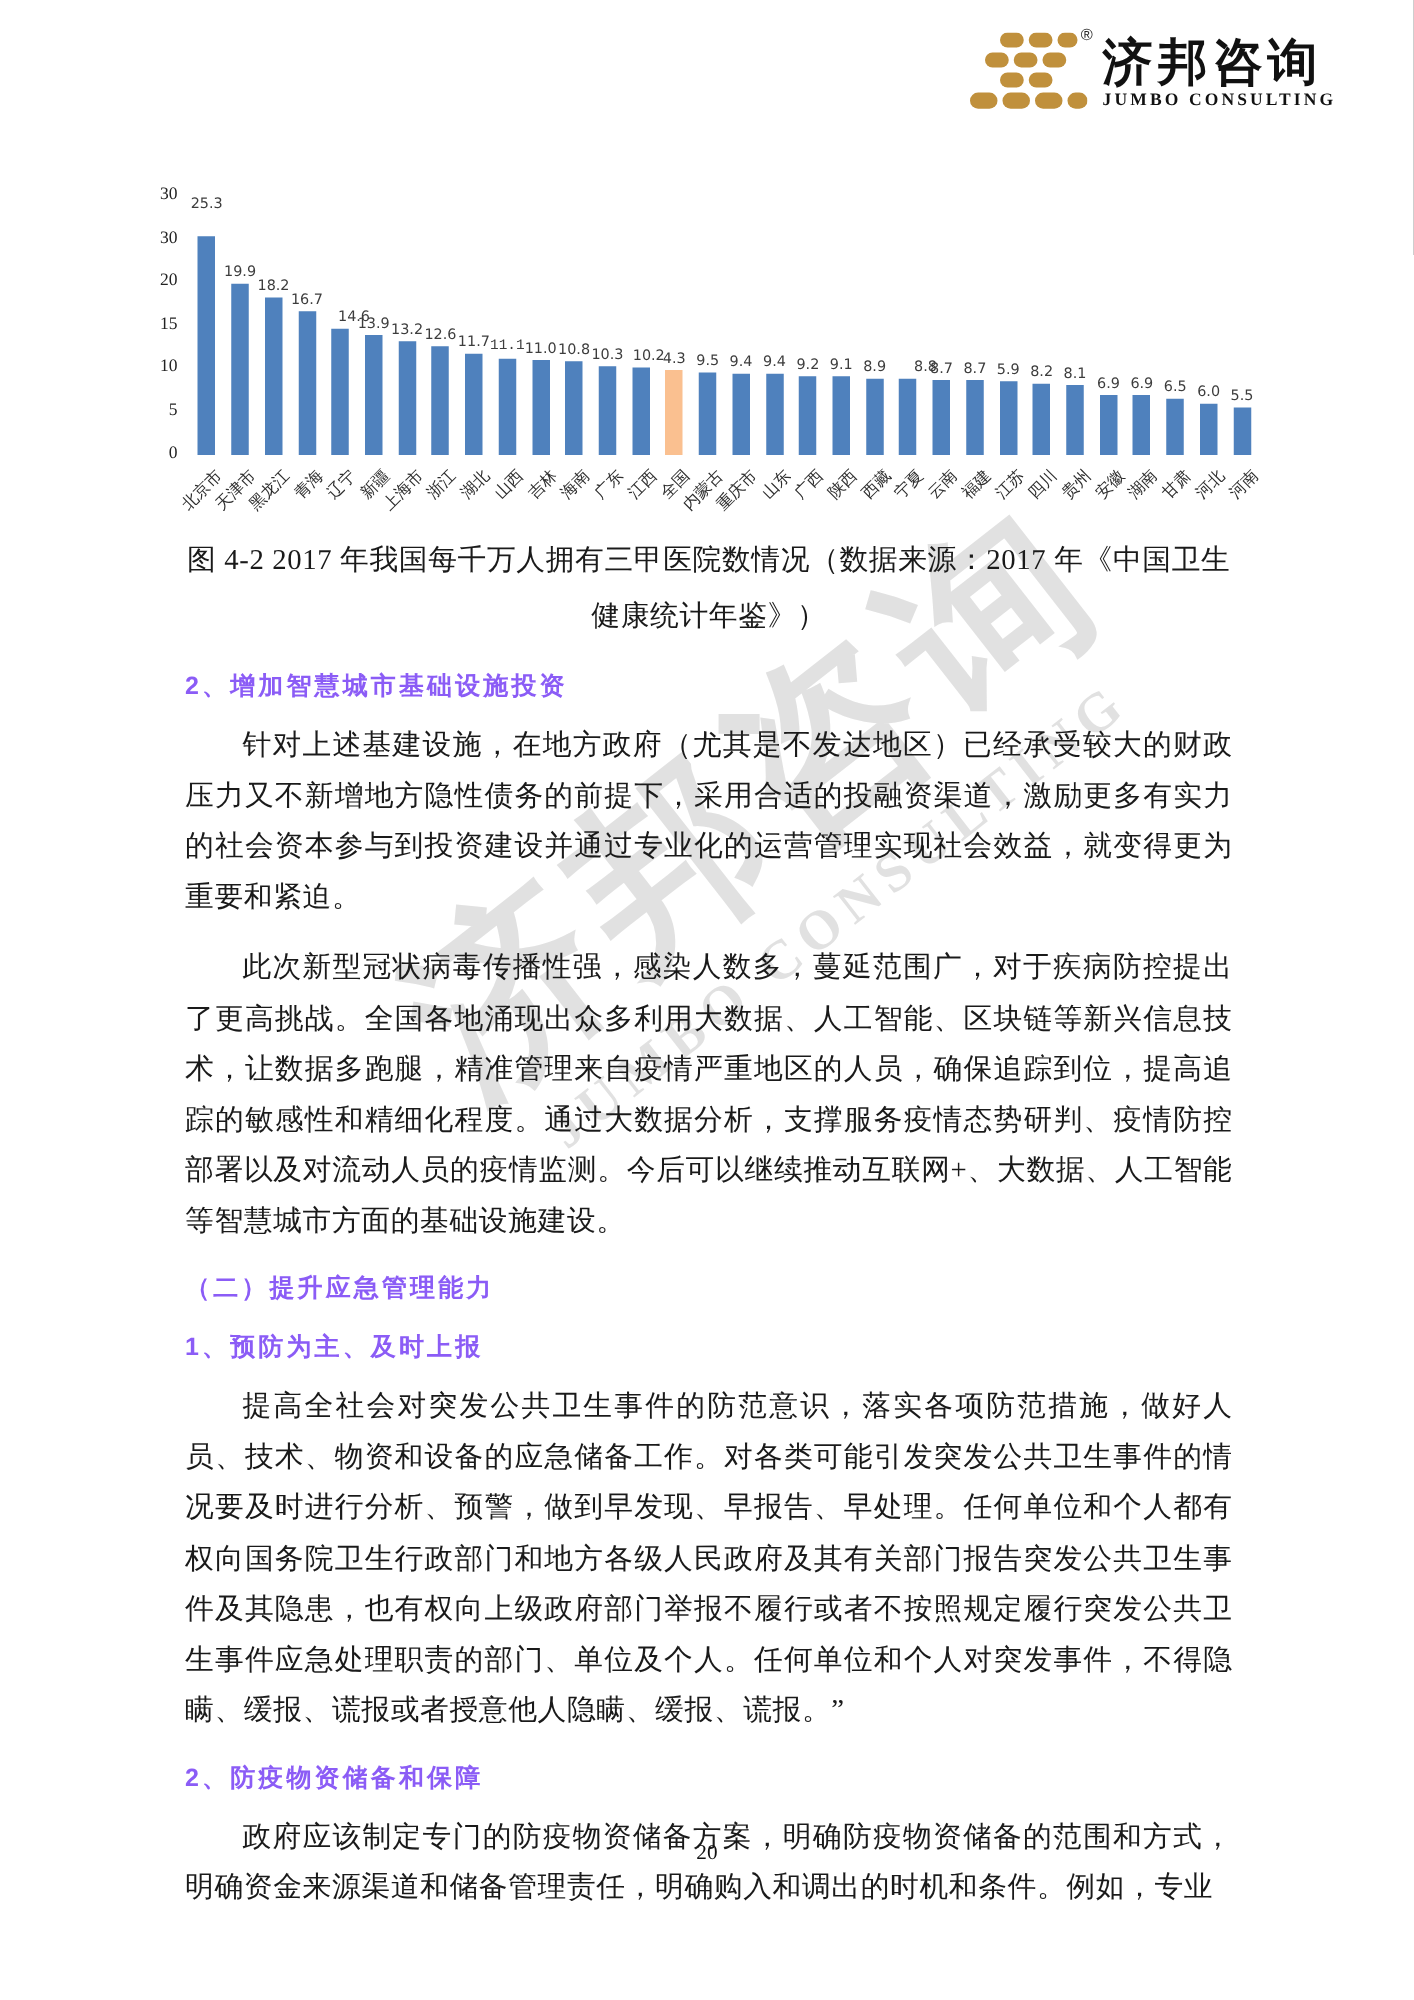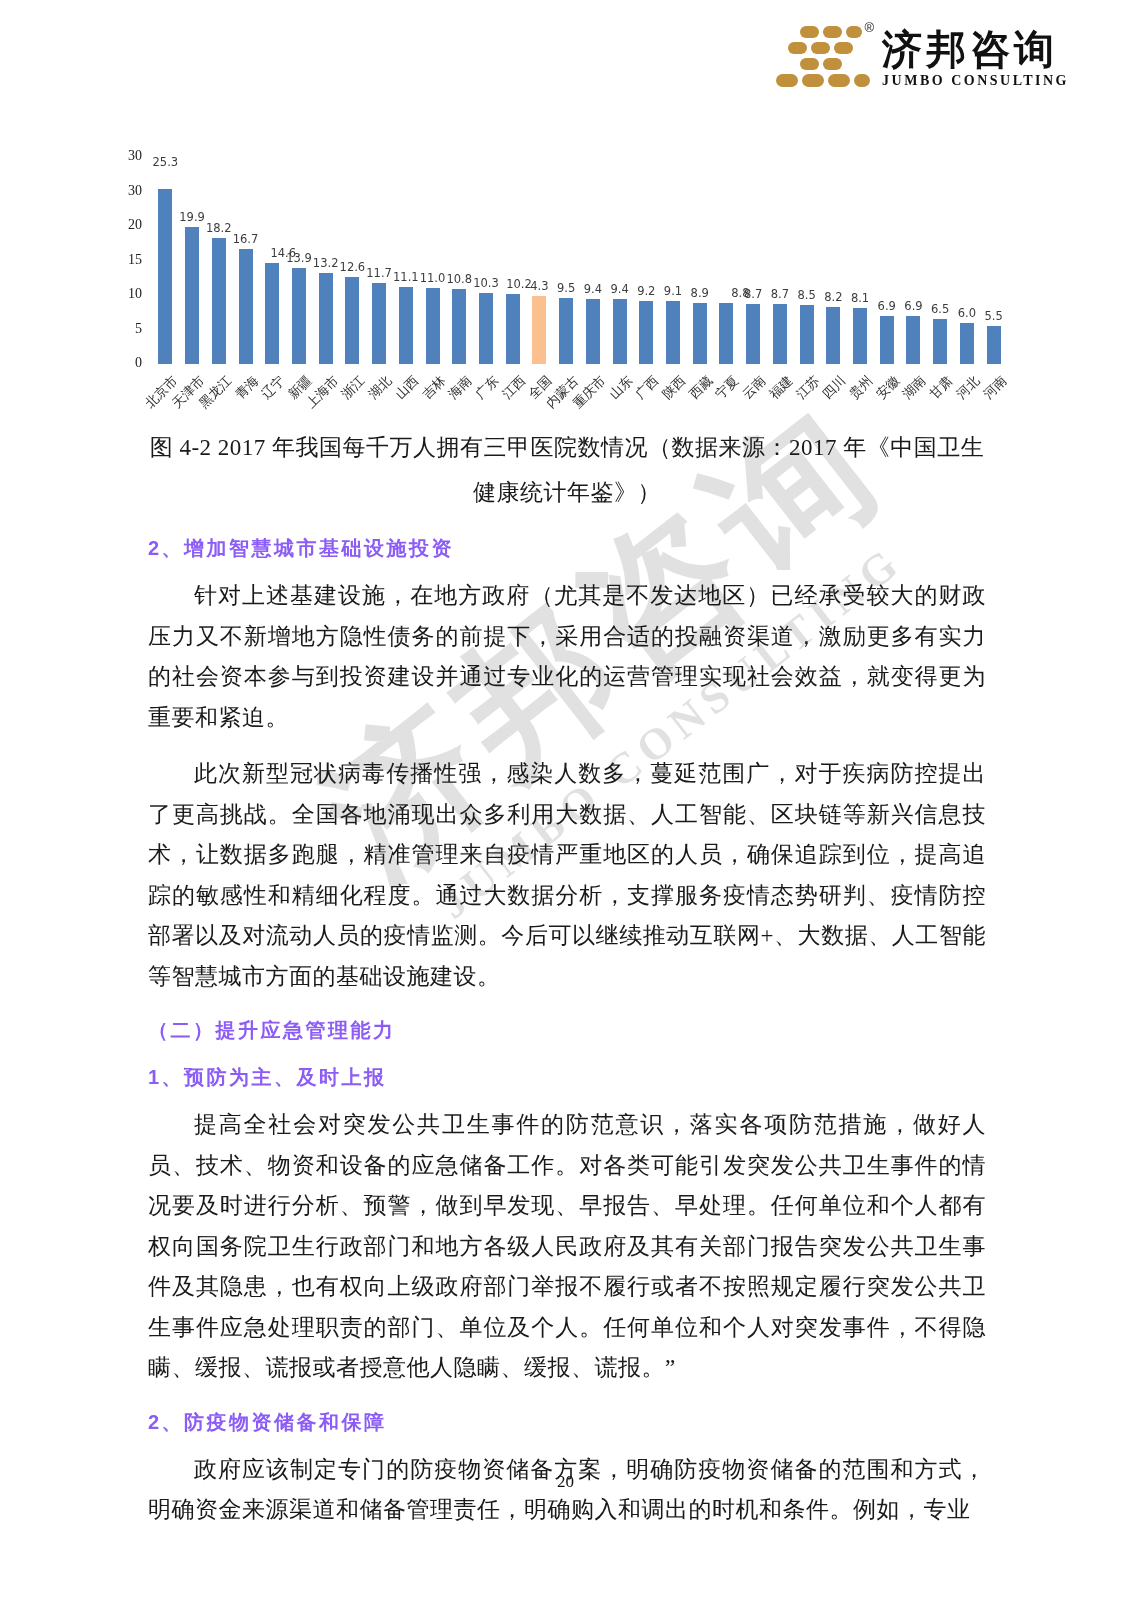--- a/index.html
+++ b/index.html
@@ -125,21 +125,21 @@
       <div class="bar" style="left: 206.672px; top: 126.92px; width: 14px; height: 91.08px; background: rgb(79, 129, 189);"></div>
       <div class="bar-val" style="left: 181.672px; top: 109.92px;">13.2</div>
       <div class="xlab" style="left: 217.672px; top: 226px;">上海市</div>
       <div class="bar" style="left: 233.391px; top: 131.06px; width: 14px; height: 86.94px; background: rgb(79, 129, 189);"></div>
       <div class="bar-val" style="left: 208.391px; top: 114.06px;">12.6</div>
       <div class="xlab" style="left: 244.391px; top: 226px;">浙江</div>
       <div class="bar" style="left: 260.109px; top: 137.27px; width: 14px; height: 80.73px; background: rgb(79, 129, 189);"></div>
       <div class="bar-val" style="left: 235.109px; top: 120.27px;">11.7</div>
       <div class="xlab" style="left: 271.109px; top: 226px;">湖北</div>
       <div class="bar" style="left: 286.828px; top: 141.41px; width: 14px; height: 76.59px; background: rgb(79, 129, 189);"></div>
-      <div class="bar-val" style="left: 261.828px; top: 124.41px;">11.1</div>
+      <div class="bar-val" style="left: 261.828px; top: 124.41px; font-family: Liberation Mono, monospace;">11.1</div>
       <div class="xlab" style="left: 297.828px; top: 226px;">山西</div>
       <div class="bar" style="left: 313.547px; top: 142.1px; width: 14px; height: 75.9px; background: rgb(79, 129, 189);"></div>
       <div class="bar-val" style="left: 288.547px; top: 125.1px;">11.0</div>
       <div class="xlab" style="left: 324.547px; top: 226px;">吉林</div>
       <div class="bar" style="left: 340.266px; top: 143.48px; width: 14px; height: 74.52px; background: rgb(79, 129, 189);"></div>
       <div class="bar-val" style="left: 315.266px; top: 126.48px;">10.8</div>
       <div class="xlab" style="left: 351.266px; top: 226px;">海南</div>
       <div class="bar" style="left: 366.984px; top: 146.93px; width: 14px; height: 71.07px; background: rgb(79, 129, 189);"></div>
       <div class="bar-val" style="left: 341.984px; top: 129.93px;">10.3</div>
       <div class="xlab" style="left: 377.984px; top: 226px;">广东</div>
@@ -170,21 +170,21 @@
       <div class="bar" style="left: 607.453px; top: 157.28px; width: 14px; height: 60.72px; background: rgb(79, 129, 189);"></div>
       <div class="bar-val" style="left: 582.453px; top: 140.28px; margin-left: 14px;">8.8</div>
       <div class="xlab" style="left: 618.453px; top: 226px;">宁夏</div>
       <div class="bar" style="left: 634.172px; top: 157.97px; width: 14px; height: 60.03px; background: rgb(79, 129, 189);"></div>
       <div class="bar-val" style="left: 609.172px; top: 140.97px;">8.7</div>
       <div class="xlab" style="left: 645.172px; top: 226px;">云南</div>
       <div class="bar" style="left: 660.891px; top: 157.97px; width: 14px; height: 60.03px; background: rgb(79, 129, 189);"></div>
       <div class="bar-val" style="left: 635.891px; top: 140.97px;">8.7</div>
       <div class="xlab" style="left: 671.891px; top: 226px;">福建</div>
       <div class="bar" style="left: 687.609px; top: 159.35px; width: 14px; height: 58.65px; background: rgb(79, 129, 189);"></div>
-      <div class="bar-val" style="left: 662.609px; top: 142.35px;">8.5</div>
+      <div class="bar-val" style="left: 662.609px; top: 142.35px;">5.9</div>
       <div class="xlab" style="left: 698.609px; top: 226px;">江苏</div>
       <div class="bar" style="left: 714.328px; top: 161.42px; width: 14px; height: 56.58px; background: rgb(79, 129, 189);"></div>
       <div class="bar-val" style="left: 689.328px; top: 144.42px;">8.2</div>
       <div class="xlab" style="left: 725.328px; top: 226px;">四川</div>
       <div class="bar" style="left: 741.047px; top: 162.11px; width: 14px; height: 55.89px; background: rgb(79, 129, 189);"></div>
       <div class="bar-val" style="left: 716.047px; top: 145.11px;">8.1</div>
       <div class="xlab" style="left: 752.047px; top: 226px;">贵州</div>
       <div class="bar" style="left: 767.766px; top: 170.39px; width: 14px; height: 47.61px; background: rgb(79, 129, 189);"></div>
       <div class="bar-val" style="left: 742.766px; top: 153.39px;">6.9</div>
       <div class="xlab" style="left: 778.766px; top: 226px;">安徽</div>

